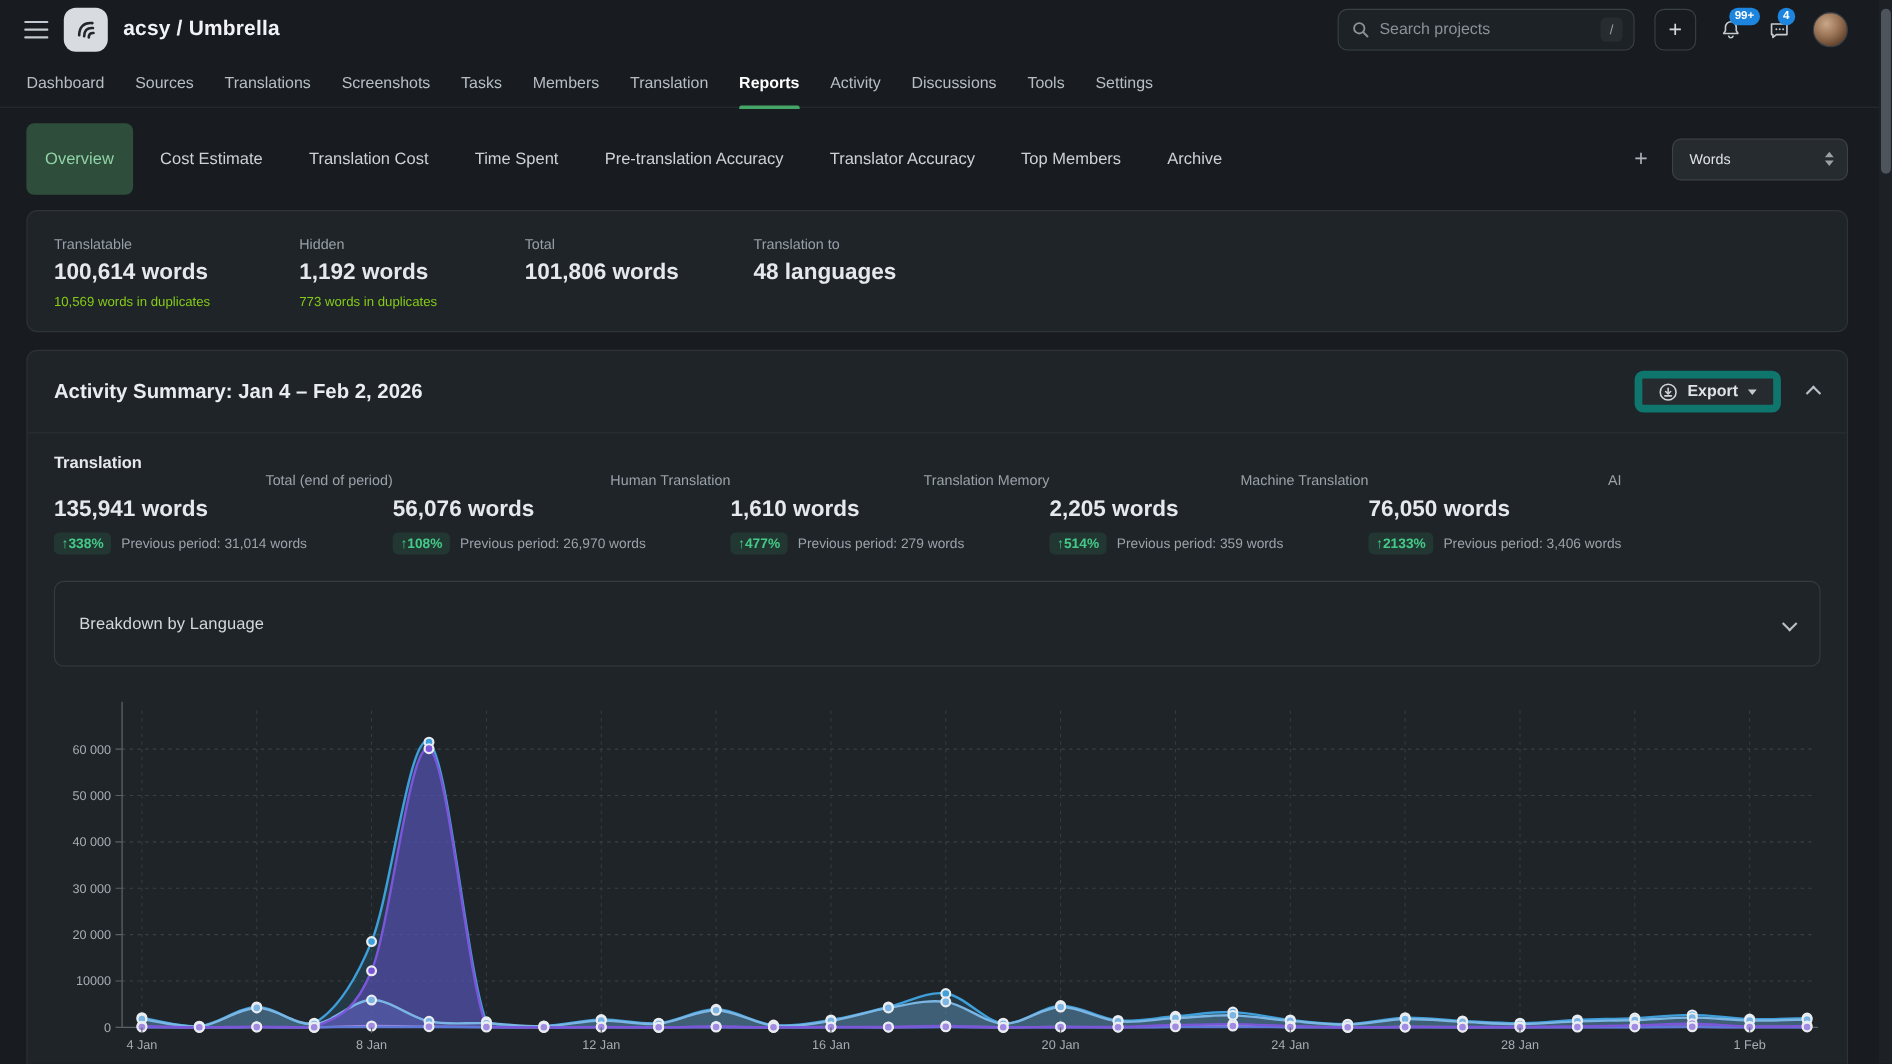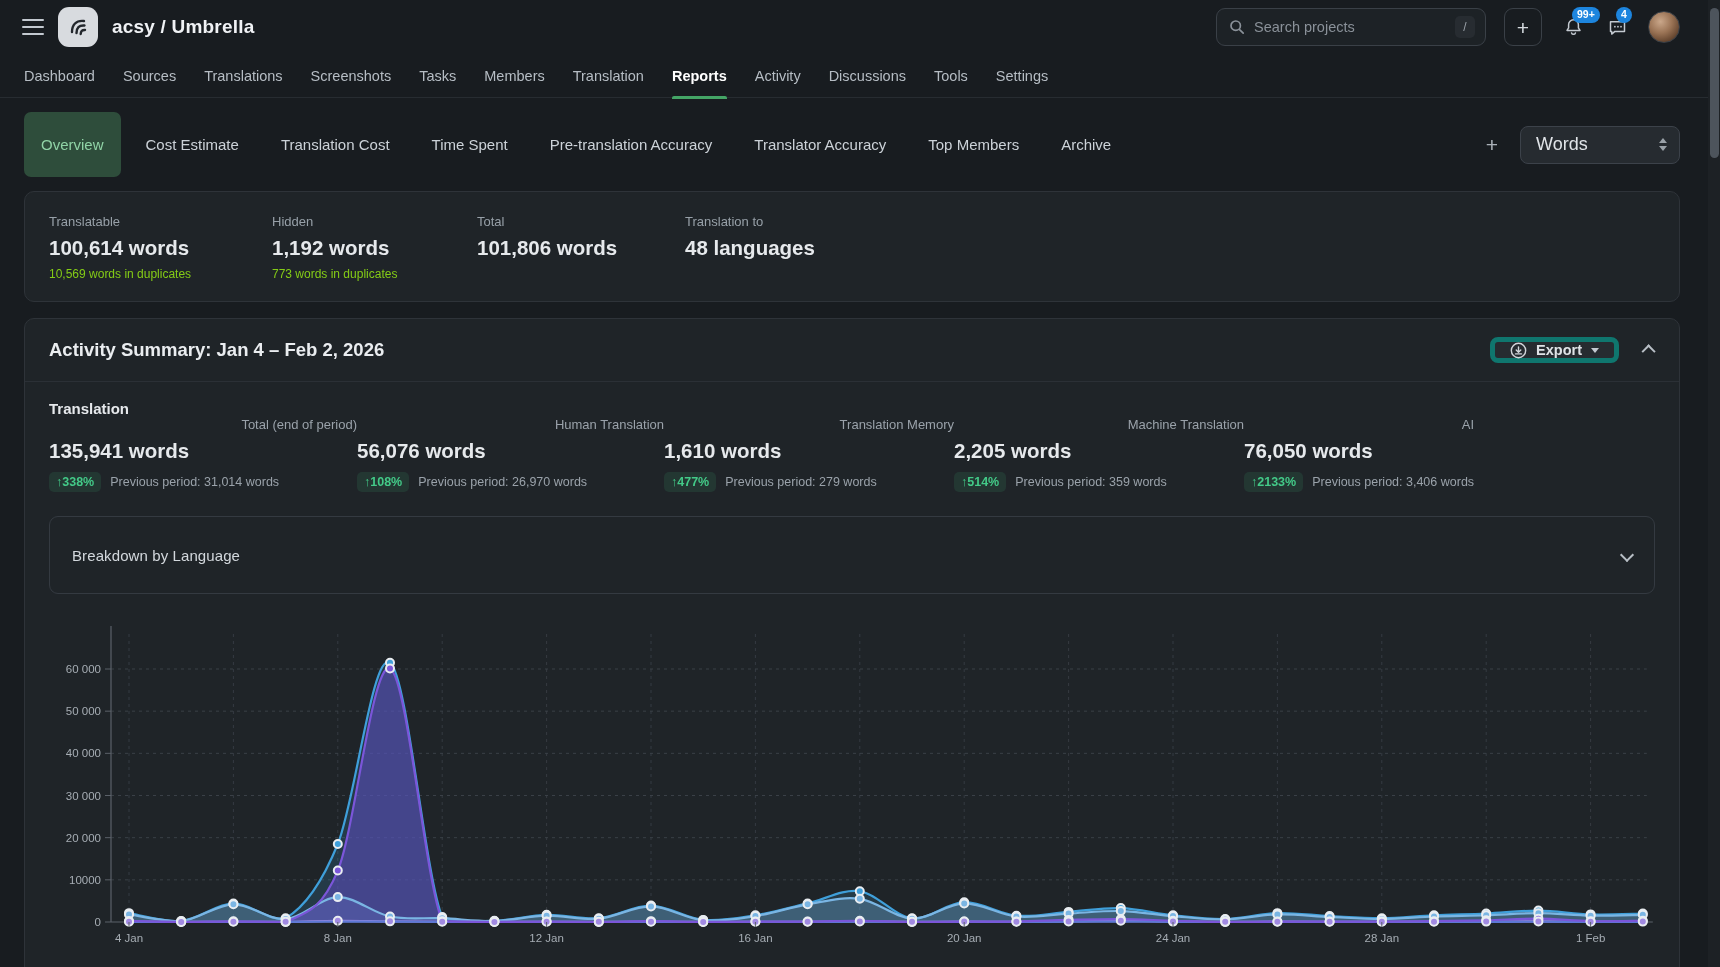--- a/index.html
+++ b/index.html
@@ -36,38 +36,38 @@
   .mainnav .tab { font-size:14.5px; color:#b6bdc4; cursor:pointer; height:44px; display:flex; align-items:center; position:relative; }
   .mainnav .tab.active { color:#ffffff; font-weight:600; }
   .mainnav .tab.active::after { content:""; position:absolute; left:0; right:0; bottom:-1px; height:3px; background:#44a566; border-radius:2px 2px 0 0; }
   
   .subnav { display:flex; align-items:center; padding:14px 40px 14px 24px; gap:8px; }
   .subnav .pill { font-size:15px; color:#ccd2d8; padding:24px 17px; border-radius:7px; cursor:pointer; white-space:nowrap; }
   .subnav .pill.active { background:#2e4d3b; color:#90d3a6; }
   .subnav .plus { margin-left:auto; color:#aab1b8; font-size:21px; cursor:pointer; padding:0 14px; }
   .select { width:160px; height:38px; background:#262b30; border:1px solid #3c424a; border-radius:8px;
     display:flex; align-items:center; justify-content:space-between; padding:0 12px 0 15px; cursor:pointer; }
-  .select .sel-label { font-size:18px; color:#e0e4e8; }
+  .select .sel-label { font-size:13px; color:#e0e4e8; }
   .updown { display:flex; flex-direction:column; gap:3px; }
   .updown i { width:0; height:0; border-left:4px solid transparent; border-right:4px solid transparent; display:block; }
   .updown .up { border-bottom:5px solid #9aa1a8; }
   .updown .down { border-top:5px solid #9aa1a8; }
   
   .card { background:#1f2428; border:1px solid #2e3339; border-radius:10px; margin:0 40px 16px 24px; }
   .stats-card { display:flex; padding:22px 24px 20px 24px; }
   .stat-col .s-label { font-size:13px; color:#97a0a8; margin-bottom:7px; }
   .stat-col .s-value { font-size:20.5px; font-weight:600; color:#e6e9ec; }
   .stat-col .s-note { font-size:12px; color:#84cc16; margin-top:7px; }
   
   .activity-card { padding:0; overflow:hidden; height:662px; }
   .act-header { display:flex; align-items:center; padding:18px 24px; }
   .act-title { font-size:18.5px; font-weight:700; color:#eaedf0; }
   .act-right { margin-left:auto; display:flex; align-items:center; gap:26px; }
-  .export-btn { display:flex; align-items:center; gap:9px; border:5px solid #0f766e; background:#262b30;
-    border-radius:8px; height:26px; padding:0 15px; cursor:pointer; color:#dfe3e7; font-size:14.5px; font-weight:600; }
+  .export-btn { display:flex; align-items:center; gap:9px; border:7px solid #0f766e; background:#262b30;
+    border-radius:8px; height:38px; padding:0 15px; cursor:pointer; color:#dfe3e7; font-size:14.5px; font-weight:600; }
   .caret-down { width:0; height:0; border-left:4.5px solid transparent; border-right:4.5px solid transparent; border-top:5.5px solid #c3c9d0; }
   .chev { width:10px; height:10px; border-left:2px solid #b8bfc6; border-top:2px solid #b8bfc6; cursor:pointer; }
   .chev.up { transform:rotate(45deg) translateY(2px); }
   .chev.down { transform:rotate(-135deg); }
   .act-divider { height:1px; background:#2b3036; }
   .act-body { padding:18px 24px 0 24px; }
   .section-title { font-size:15px; font-weight:700; color:#e6e9ec; }
   .metrics { display:flex; }
   .metric .m-label { font-size:13px; color:#9aa2aa; margin-bottom:7px;text-align:right; }
   .metric .m-value { font-size:20.5px; font-weight:600; color:#e6e9ec; margin-bottom:9px; }

